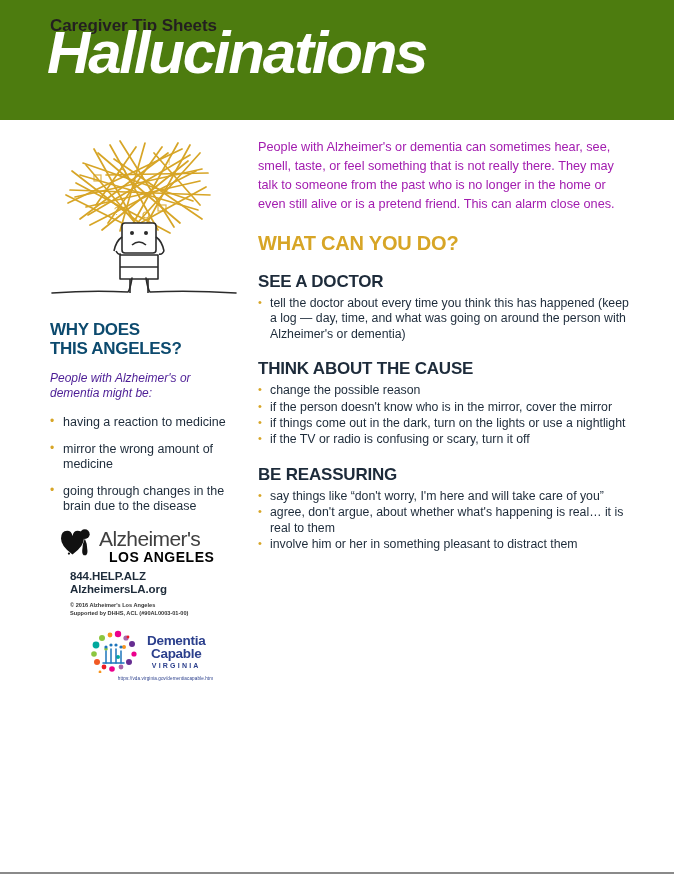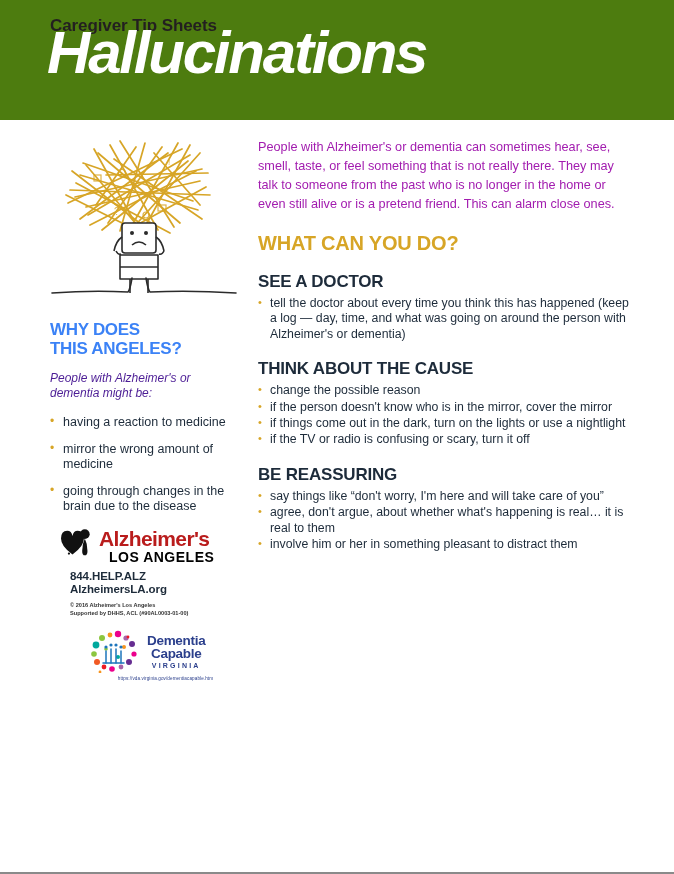--- a/index.html
+++ b/index.html
@@ -60,21 +60,21 @@
   .illustration {
     width: 190px;
     height: 160px;
     display: block;
   }
   .why-heading {
     margin-top: 25px;
     font-size: 17px;
     font-weight: bold;
     line-height: 19px;
-    color: #3b82f6;
+    color: #0c4a6e;
     letter-spacing: -0.3px;
   }
   .why-sub {
     margin-top: 13px;
     font-size: 12px;
     line-height: 15px;
     font-style: italic;
     color: #4c1d95;
   }
   .why-list {
@@ -111,23 +111,23 @@
   }
   .alz-mark {
     width: 36px;
     height: 30px;
     margin-right: 5px;
     flex: none;
   }
   .alz-words { padding-top: 1px; }
   .alz-name {
     font-size: 21px;
-    font-weight: bold;
+    font-weight: normal;
     line-height: 20px;
-    color: #b91c1c;
+    color: #404040;
     letter-spacing: -0.6px;
   }
   .alz-city {
     font-size: 14px;
     font-weight: bold;
     line-height: 14px;
     color: #000;
     letter-spacing: 0.5px;
     margin-top: 1px;
     padding-left: 10px;

